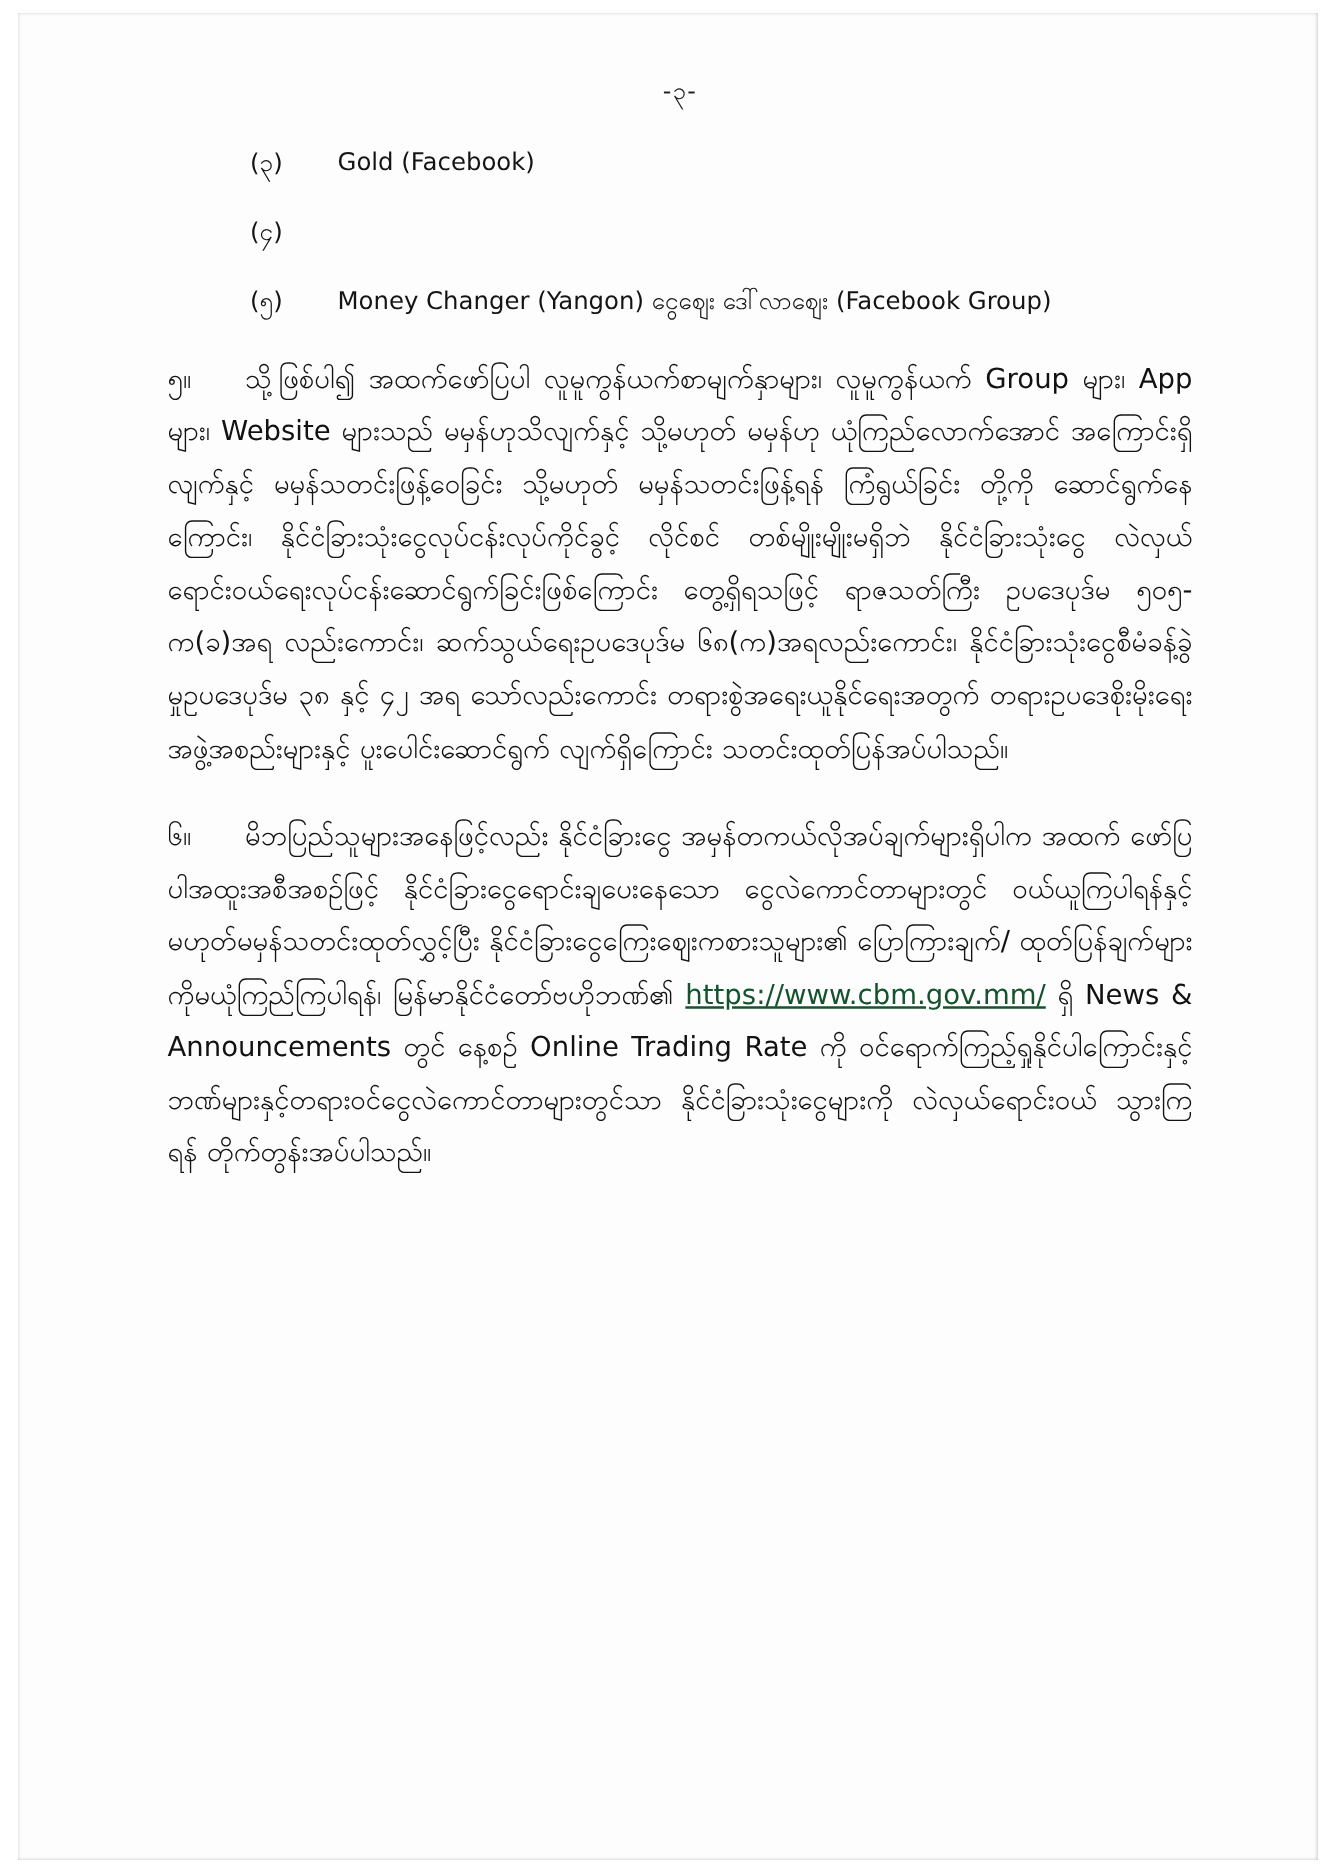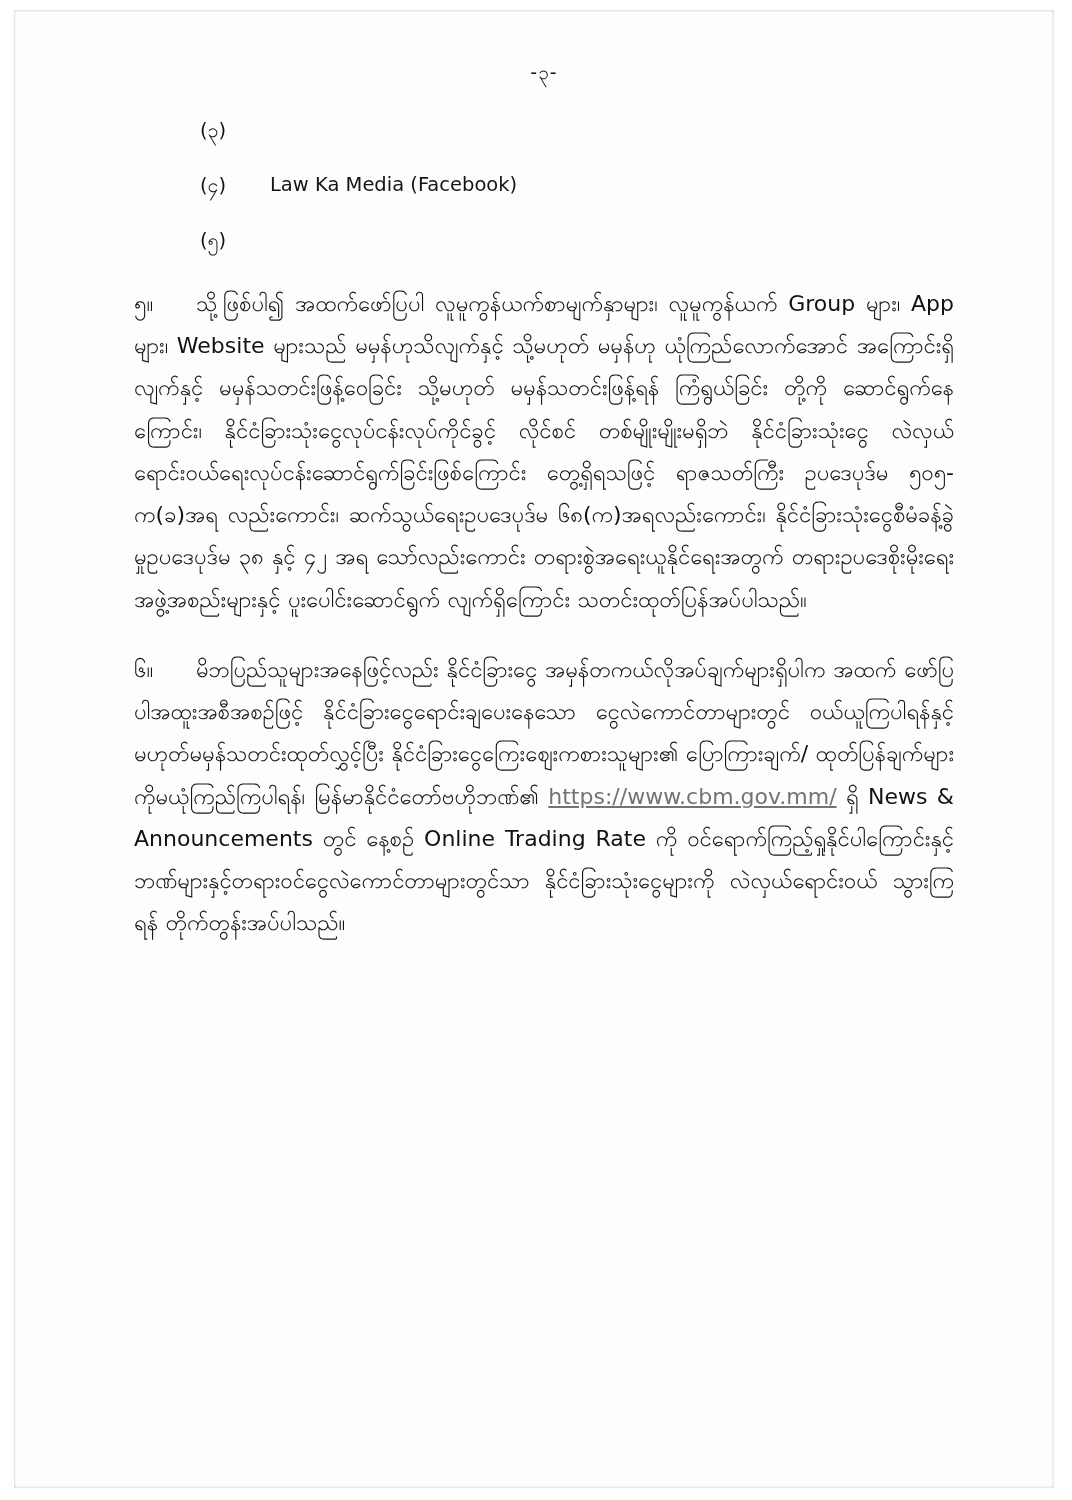--- a/index.html
+++ b/index.html
@@ -73,43 +73,44 @@
     text-justify: inter-word;
     margin: 0 0 28px 0;
     word-spacing: 0.5px;
   }
   .para-num {
     display: inline-block;
     min-width: 62px;
   }
   .link {
     text-decoration: underline;
-    color: #737373;
+    color: #14532d;
     margin-top: 16px;
   }
 </style>
 </head>
 <body>
 
 <div class="page">
   <div class="paper">
     <div class="content">
 
       <div class="page-number">-၃-</div>
 
       <div class="list">
         <div class="list-item">
           <span class="list-marker">(၃)</span>
+          <span class="list-text">Gold  (Facebook)</span>
         </div>
         <div class="list-item">
           <span class="list-marker">(၄)</span>
-          <span class="list-text">Law Ka Media (Facebook)</span>
         </div>
         <div class="list-item">
           <span class="list-marker">(၅)</span>
+          <span class="list-text">Money Changer (Yangon) ငွေဈေး ဒေါ်လာဈေး (Facebook Group)</span>
         </div>
       </div>
 
       <p class="para">
         <span class="para-num">၅။</span><span>သို့ဖြစ်ပါ၍ အထက်ဖော်ပြပါ လူမူကွန်ယက်စာမျက်နှာများ၊ လူမူကွန်ယက် Group များ၊ App များ၊ Website များသည် မမှန်ဟုသိလျက်နှင့် သို့မဟုတ် မမှန်ဟု ယုံကြည်လောက်အောင် အကြောင်းရှိလျက်နှင့် မမှန်သတင်းဖြန့်ဝေခြင်း သို့မဟုတ် မမှန်သတင်းဖြန့်ရန် ကြံရွယ်ခြင်း တို့ကို ဆောင်ရွက်နေကြောင်း၊ နိုင်ငံခြားသုံးငွေလုပ်ငန်းလုပ်ကိုင်ခွင့် လိုင်စင် တစ်မျိုးမျိုးမရှိဘဲ နိုင်ငံခြားသုံးငွေ လဲလှယ်ရောင်းဝယ်ရေးလုပ်ငန်းဆောင်ရွက်ခြင်းဖြစ်ကြောင်း တွေ့ရှိရသဖြင့် ရာဇသတ်ကြီး ဥပဒေပုဒ်မ ၅၀၅-က(ခ)အရ လည်းကောင်း၊ ဆက်သွယ်ရေးဥပဒေပုဒ်မ ၆၈(က)အရလည်းကောင်း၊ နိုင်ငံခြားသုံးငွေစီမံခန့်ခွဲမှုဥပဒေပုဒ်မ ၃၈ နှင့် ၄၂ အရ သော်လည်းကောင်း တရားစွဲအရေးယူနိုင်ရေးအတွက် တရားဥပဒေစိုးမိုးရေးအဖွဲ့အစည်းများနှင့် ပူးပေါင်းဆောင်ရွက် လျက်ရှိကြောင်း သတင်းထုတ်ပြန်အပ်ပါသည်။</span>
       </p>
 
       <p class="para">
         <span class="para-num">၆။</span><span>မိဘပြည်သူများအနေဖြင့်လည်း နိုင်ငံခြားငွေ အမှန်တကယ်လိုအပ်ချက်များရှိပါက အထက် ဖော်ပြပါအထူးအစီအစဉ်ဖြင့် နိုင်ငံခြားငွေရောင်းချပေးနေသော ငွေလဲကောင်တာများတွင် ဝယ်ယူကြပါရန်နှင့် မဟုတ်မမှန်သတင်းထုတ်လွှင့်ပြီး နိုင်ငံခြားငွေကြေးဈေးကစားသူများ၏ ပြောကြားချက်/ ထုတ်ပြန်ချက်များကိုမယုံကြည်ကြပါရန်၊ မြန်မာနိုင်ငံတော်ဗဟိုဘဏ်၏ </span><a class="link" href="#">https://www.cbm.gov.mm/</a><span> ရှိ News &amp; Announcements တွင် နေ့စဉ် Online Trading Rate ကို ဝင်ရောက်ကြည့်ရှုနိုင်ပါကြောင်းနှင့် ဘဏ်များနှင့်တရားဝင်ငွေလဲကောင်တာများတွင်သာ နိုင်ငံခြားသုံးငွေများကို လဲလှယ်ရောင်းဝယ် သွားကြရန် တိုက်တွန်းအပ်ပါသည်။</span>
       </p>

